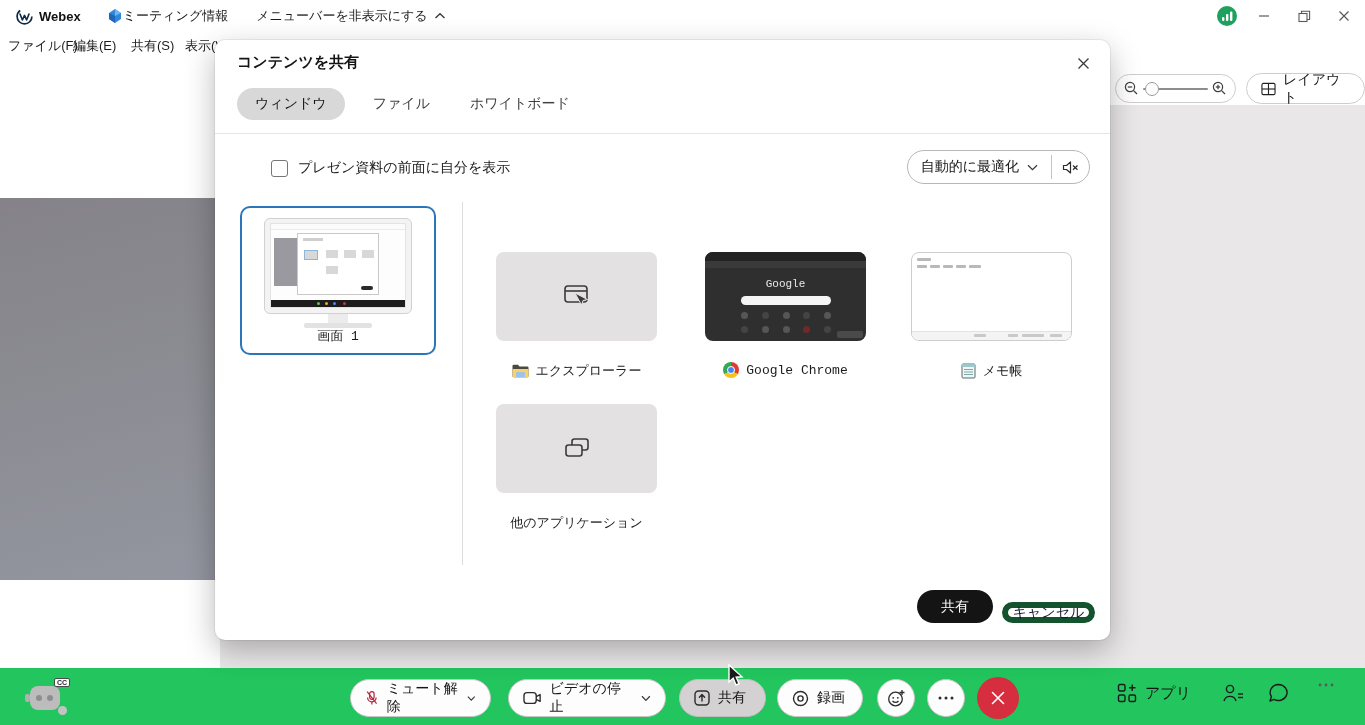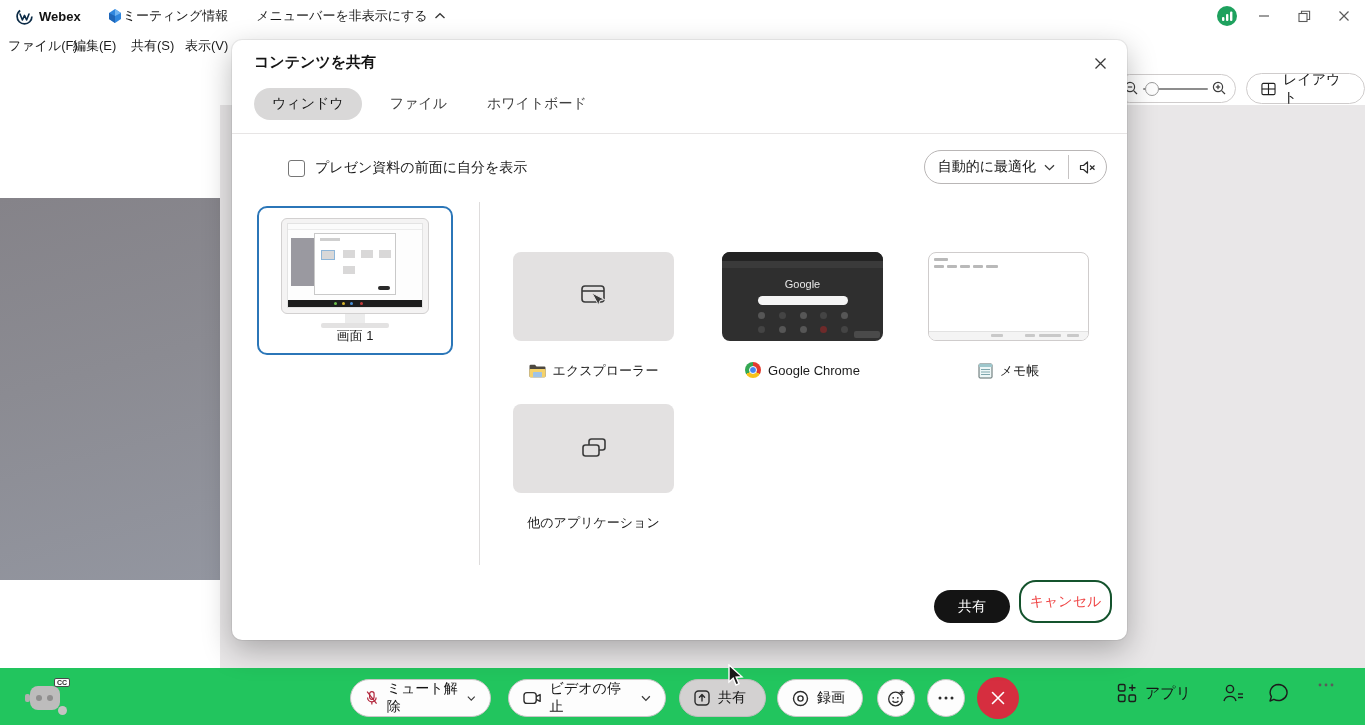--- a/index.html
+++ b/index.html
@@ -24,21 +24,21 @@
   .stage-gray { position:absolute; left:220px; top:105px; width:1145px; height:563px; background:#e9e7e8; z-index:1; }
   .self-video { position:absolute; left:0; top:198px; width:220px; height:382px; background:linear-gradient(165deg,#858389 0%,#8b8b92 45%,#9396a0 100%); z-index:2; }
 
   
   .zoom-pill { position:absolute; left:1115px; top:74px; width:121px; height:29px; border:1px solid #cfcccc; border-radius:15px; background:#fff; display:flex; align-items:center; padding:0 8px; gap:4px; z-index:3; }
   .zoom-track { position:relative; flex:1; height:2px; background:#8d8d8d; border-radius:1px; }
   .zoom-knob { position:absolute; left:2px; top:-6px; width:14px; height:14px; border-radius:50%; background:#fdfdfd; border:1px solid #9a9a9a; }
   .layout-btn { position:absolute; left:1246px; top:73px; height:31px; padding:0 14px; border:1px solid #cfcccc; border-radius:16px; background:#fff; display:flex; align-items:center; gap:7px; font-size:14px; color:#151515; z-index:3; }
 
   
-  .dialog { position:absolute; left:232px; top:40px; width:895px; height:600px; background:#ffffff; border-radius:10px; box-shadow:0 10px 30px rgba(0,0,0,.28), 0 0 0 1px rgba(0,0,0,.06); z-index:10; }
+  .dialog { position:absolute; left:215px; top:40px; width:895px; height:600px; background:#ffffff; border-radius:10px; box-shadow:0 10px 30px rgba(0,0,0,.28), 0 0 0 1px rgba(0,0,0,.06); z-index:10;font-family:Liberation Mono, monospace; }
   .dlg-title { position:absolute; left:22px; top:13px; font-size:15px; font-weight:bold; color:#141414; }
   .dlg-close { position:absolute; right:14px; top:10px; width:26px; height:26px; display:flex; align-items:center; justify-content:center; cursor:default; }
   .dlg-tabs { position:absolute; left:22px; top:48px; display:flex; align-items:center; gap:16px; }
   .dlg-tab { font-size:14px; color:#3f3f3f; padding:7px 12px; border-radius:17px; }
   .dlg-tab.selected { background:#d9d8d8; color:#161616; padding:7px 18px; }
   .dlg-divider { position:absolute; left:0; top:93px; width:895px; height:1px; background:#e7e5e5; }
   .chk-row { position:absolute; left:24px; top:119px; display:flex; align-items:center; gap:10px;padding-left:32px; }
   .chk-box { width:17px; height:17px; border:1.5px solid #767676; border-radius:3px; background:#fff; }
   .chk-label { font-size:14px; color:#1b1b1b; }
   .opt-pill { position:absolute; right:20px; top:110px; height:34px; border:1px solid #b9b6b6; border-radius:17px; background:#fff; display:flex; align-items:stretch; }
@@ -80,21 +80,21 @@
   .chrome-corner { position:absolute; right:3px; bottom:3px; width:26px; height:7px; background:#4a4a4a; border-radius:2px; }
 
   
   .notepad-tile { background:#ffffff; border:1px solid #cfcccc; overflow:hidden; }
   .np-line { position:absolute; height:3px; background:#b9b9b9; border-radius:1px; }
   .np-status { position:absolute; left:0; right:0; bottom:0; height:9px; background:#f4f4f4; border-top:1px solid #e2e2e2; }
   .np-stat-bar { position:absolute; bottom:3px; height:3px; background:#c9c9c9; border-radius:1px; }
 
   
   .btn-share { position:absolute; right:117px; bottom:17px; width:76px; height:33px; border-radius:17px; background:#141414; color:#ffffff; font-size:14px; display:flex; align-items:center; justify-content:center; }
-  .btn-cancel { position:absolute; right:15px; bottom:17px; width:93px; height:43px; border-radius:17px; background:#fff; border:2px solid #14532d; color:#ef4444; font-size:14px; display:flex; align-items:center; justify-content:center; }
+  .btn-cancel { position:absolute; right:15px; bottom:17px; width:93px; height:21px; border-radius:17px; background:#fff; border:6px solid #14532d; color:#0f172a; font-size:14px; display:flex; align-items:center; justify-content:center; }
 
   
   .controlbar { position:absolute; left:0; top:668px; width:1365px; height:57px; background:#22c55e; z-index:6;padding-left:37px; }
   .pill { position:absolute; top:11px; height:38px; background:#fdfdfd; border:1px solid #c9c6c6; border-radius:19px; display:flex; align-items:center; gap:8px; padding:0 14px; font-size:14px; color:#151515; }
   .pill.hovered { background:#d3d1d1; border-color:#c0bdbd; }
   .circle-btn { position:absolute; top:11px; width:38px; height:38px; border-radius:50%; background:#fdfdfd; border:1px solid #c9c6c6; display:flex; align-items:center; justify-content:center; }
   .leave-btn { position:absolute; left:977px; top:9px; width:42px; height:42px; border-radius:50%; background:#d62e3f; border:none; display:flex; align-items:center; justify-content:center; }
   .right-item { position:absolute; top:15px; display:flex; align-items:center; gap:8px; font-size:15px; color:#151515; }
 
   

